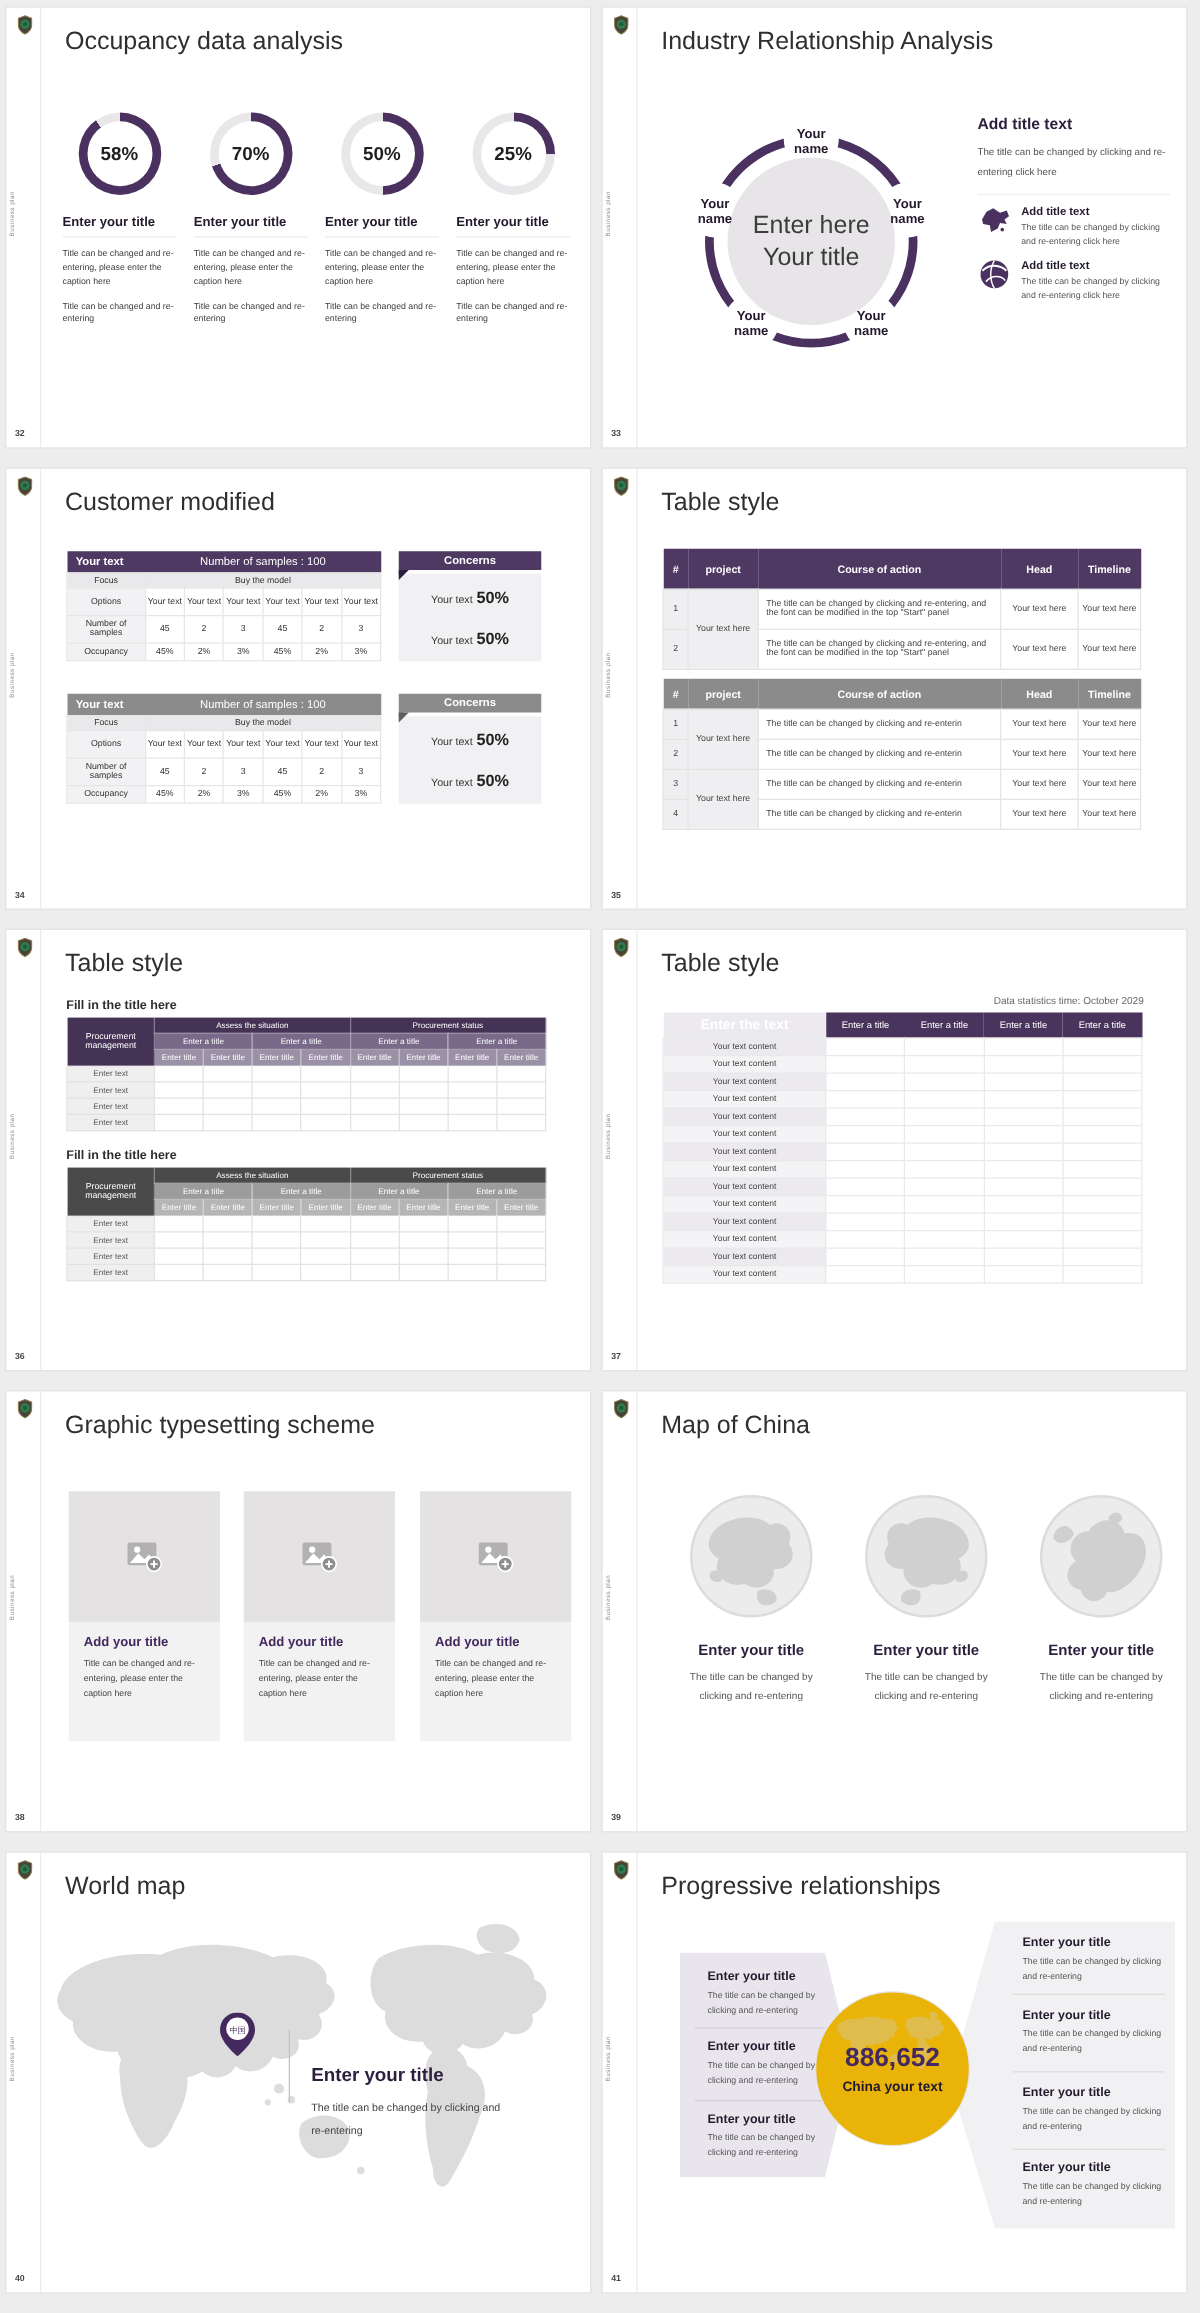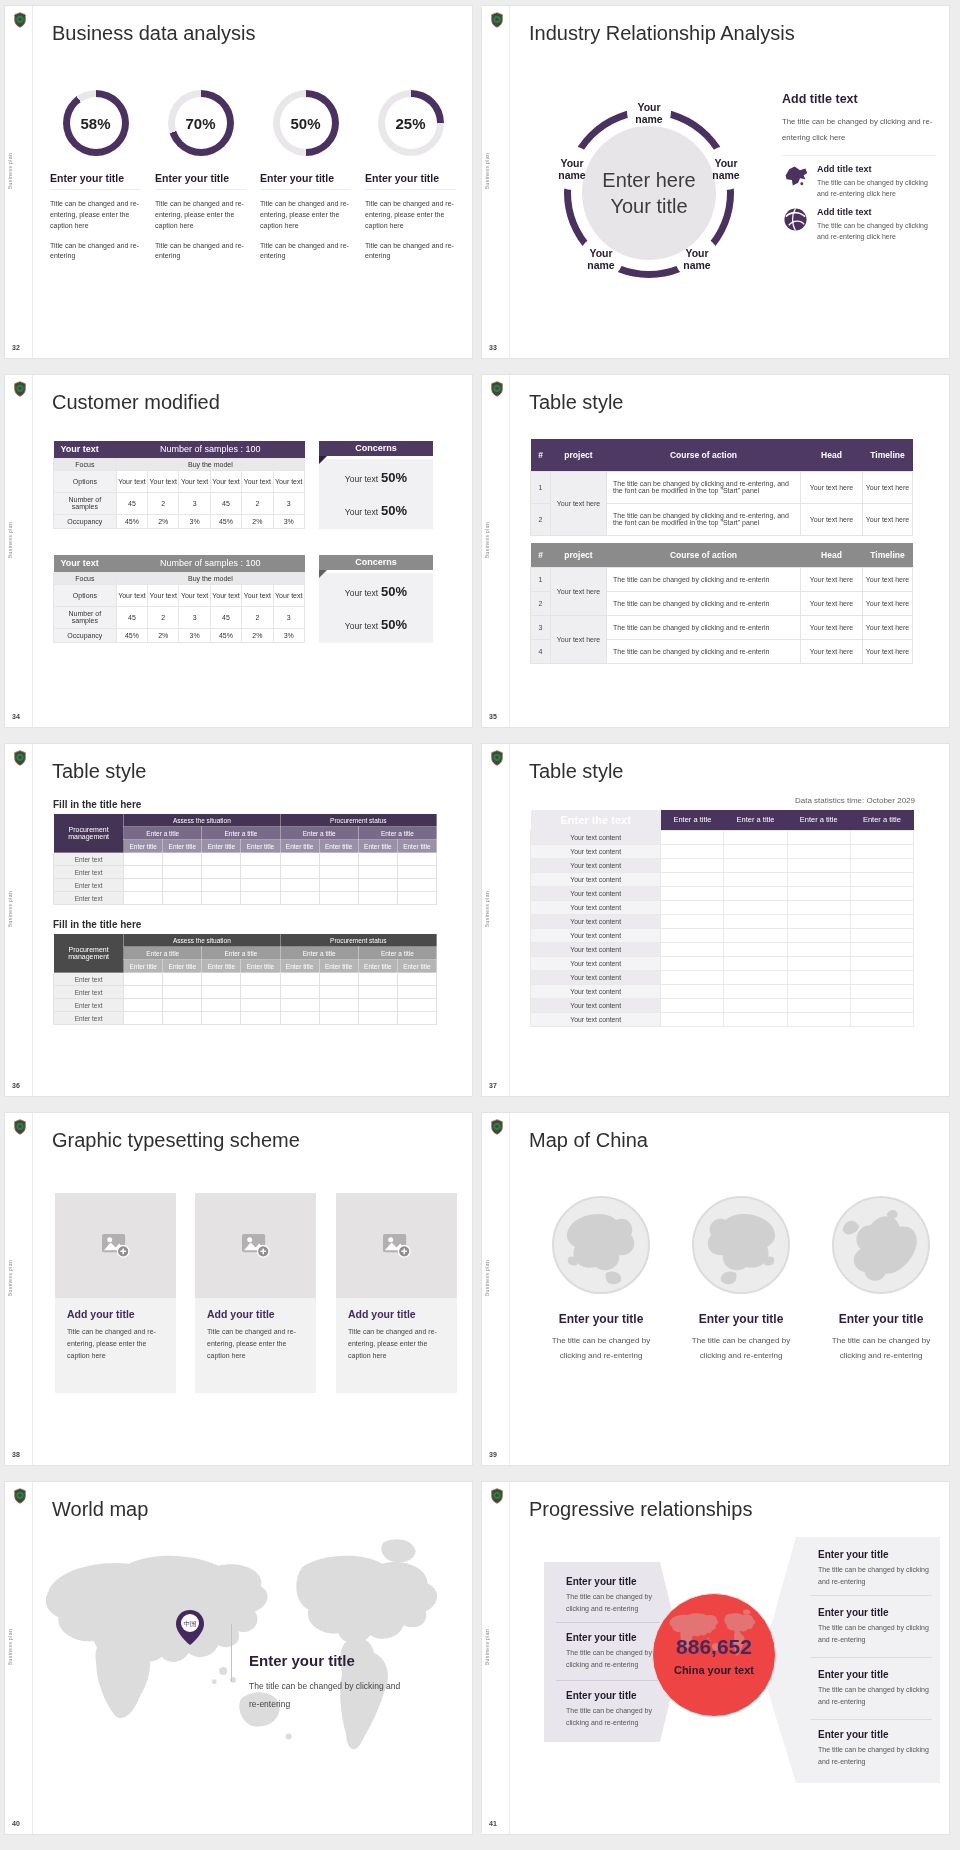--- a/index.html
+++ b/index.html
@@ -108,21 +108,21 @@
 .s41-litem{position:absolute;left:22px;width:96px}
 .t1{top:14px}.t2{top:70px}.t3{top:128px}
 .s41-lsep{position:absolute;left:12px;width:104px;height:1px;background:#d4cdd9}
 .ls1{top:60px}.ls2{top:118px}
 .s41-ritem{position:absolute;left:58px;width:114px}
 .r1{top:12px}.r2{top:70px}.r3{top:132px}.r4{top:192px}
 .s41-rsep{position:absolute;left:50px;width:122px;height:1px;background:#ddd}
 .rs1{top:58px}.rs2{top:120px}.rs3{top:182px}
 .s41-it{font-size:10px;font-weight:700;color:#241a2e}
 .s41-ib{margin-top:4px;font-size:7px;line-height:1.7;color:#555}
-.s41-circle{position:absolute;left:170px;top:111px;width:124px;height:124px;border-radius:50%;background:#ef4444;border:1px solid #e4e4e4;display:flex;flex-direction:column;align-items:center;justify-content:center;z-index:2;overflow:hidden}
+.s41-circle{position:absolute;left:170px;top:111px;width:124px;height:124px;border-radius:50%;background:#eab308;border:1px solid #e4e4e4;display:flex;flex-direction:column;align-items:center;justify-content:center;z-index:2;overflow:hidden}
 .s41-mapbg{position:absolute;inset:14px;opacity:.35}
 .s41-num{position:relative;font-size:21px;font-weight:700;color:#43295e}
 .s41-sub{position:relative;margin-top:5px;font-size:11px;font-weight:700;color:#241a2e}
 </style>
 </head>
 <body>
 
 <svg width="0" height="0" style="position:absolute">
   <defs>
     <g id="shield">
@@ -161,21 +161,21 @@
 
 <div class="grid">
 
   <div class="slide">
     <svg class="logo" viewBox="0 0 20 24">
         <use href="#shield"></use>
       </svg>
     <div class="vline"></div>
     <div class="vtext">Business plan</div>
     <div class="pagenum">32</div>
-    <div class="stitle">Business data analysis</div>
+    <div class="stitle">Occupancy data analysis</div>
     <div class="s32-row">
       <div class="s32-col">
         <div class="donut" style="background: conic-gradient(rgb(74, 49, 96) 90%, rgb(233, 231, 234) 0deg);">
             <div class="dhole"></div>
             <div class="dpct">58%</div>
           </div>
         <div class="itm-title">Enter your title</div>
         <div class="itm-cap">Title can be changed and re-entering, please enter the caption here</div>
         <div class="itm-cap">Title can be changed and re-entering</div>
       </div>

